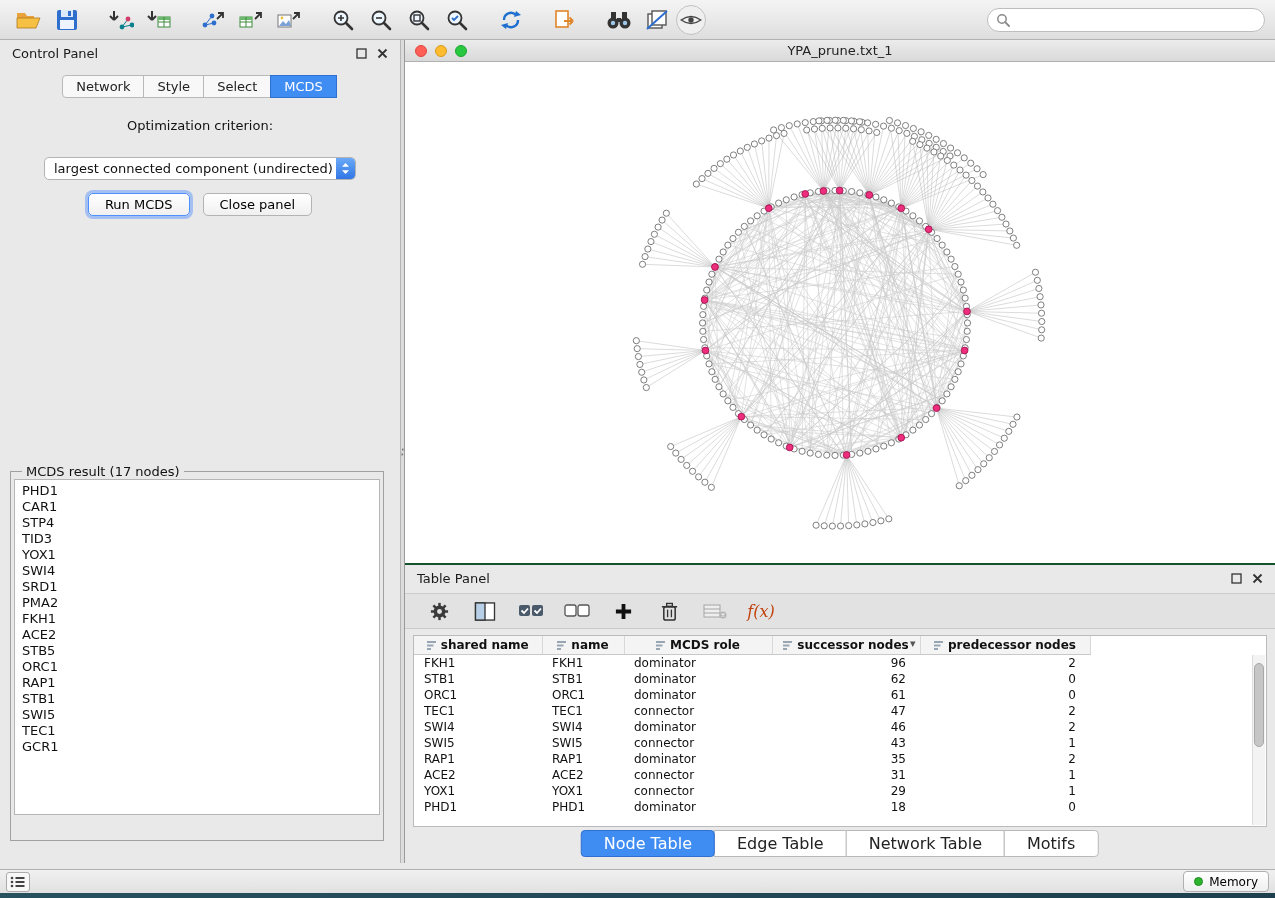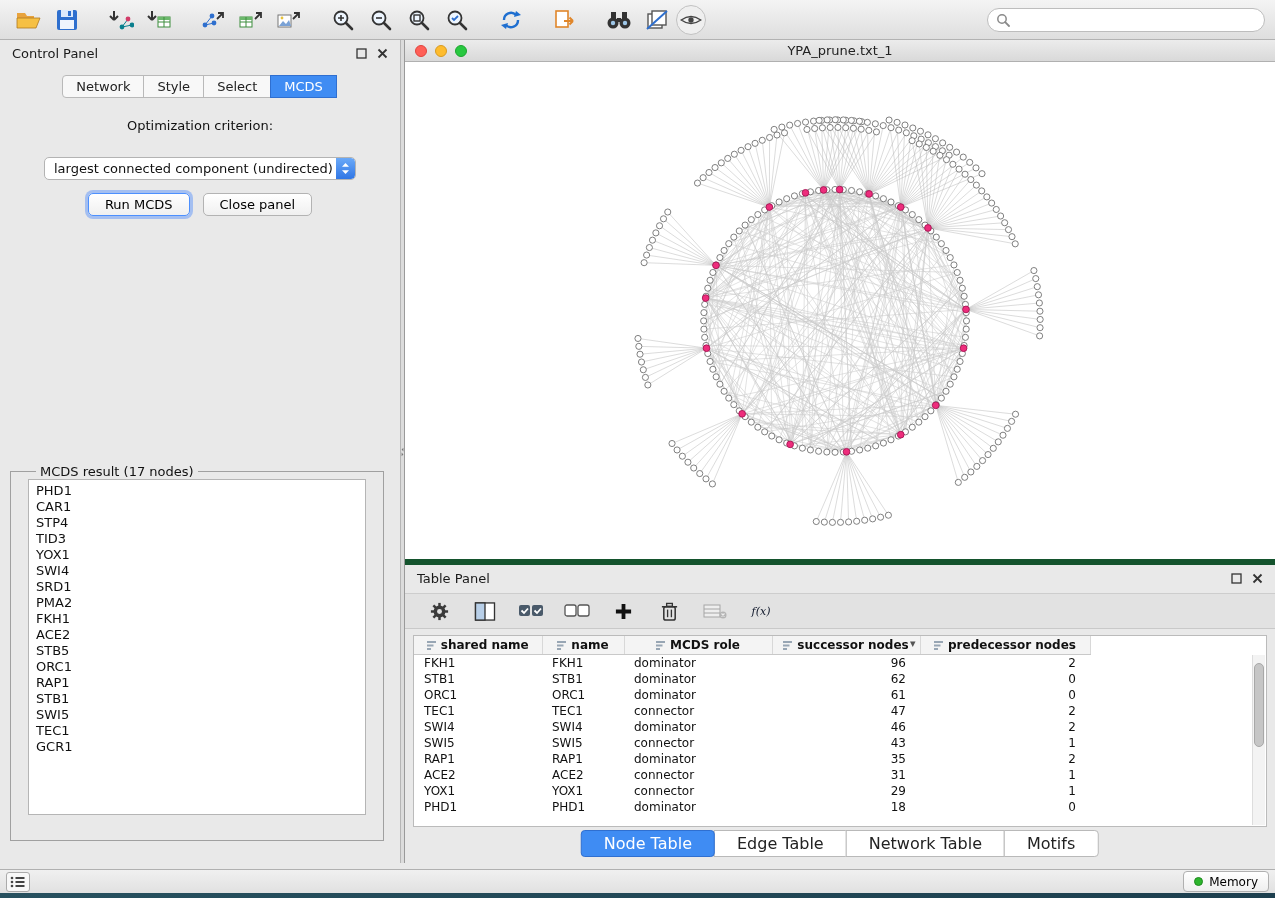--- a/index.html
+++ b/index.html
@@ -32,48 +32,48 @@
   .opt-label{text-align:center;margin-top:20px;font-size:13px}
   .dropdown{position:relative;width:312px;height:23px;margin:24px auto 0;background:#fff;border:1px solid #b3b3b3;
             border-radius:5px;font-size:13px;line-height:21px;padding-left:9px;cursor:default;
             white-space:nowrap;overflow:hidden}
   .dd-btn{position:absolute;right:0;top:0;bottom:0;width:19px;background:linear-gradient(#6aa9f8,#3076e5);
           border-radius:0 4px 4px 0;display:flex;align-items:center;justify-content:center}
   .btn-row{display:flex;justify-content:center;gap:13px;margin-top:13px}
   .btn{height:23px;padding:0 16px;background:linear-gradient(#fff,#f0f0f0);border:1px solid #b3b3b3;
        border-radius:5px;font-size:13px;font-family:inherit;cursor:default}
   .btn.focused{border-color:#4d90fe;box-shadow:0 0 0 3px rgba(80,140,250,.45)}
-  .result-box{position:absolute;left:10px;right:16px;top:424px;bottom:22px;border:1px solid #a0a0a0;padding:0 17px 3px}
+  .result-box{position:absolute;left:10px;right:16px;top:424px;bottom:22px;border:1px solid #a0a0a0;padding:0 3px 3px}
   .result-box legend{margin-left:8px;padding:0 4px;font-size:13px}
   .mcds-list{background:#fff;border:1px solid #b5b5b5;height:calc(100% - 22px);overflow:hidden;padding:3px 0 0 4px}
   .mcds-item{font-size:13px;line-height:16px;padding-left:3px}
 
   
   .splitter{position:absolute;left:400px;width:5px;top:40px;bottom:30px;background:#dcdcdc;
             border-left:1px solid #b5b5b5;border-right:1px solid #9a9a9a;display:flex;align-items:center;justify-content:center}
 
   
   .right-col{position:absolute;left:405px;right:0;top:40px;bottom:30px}
-  .network-view{position:absolute;left:0;right:0;top:0;height:525px;background:#fff;border-bottom:6px solid #14532d}
+  .network-view{position:absolute;left:0;right:0;top:0;height:525px;background:#fff;border-bottom:2px solid #14532d}
   .nv-titlebar{height:22px;background:linear-gradient(#ececec,#d9d9d9);border-bottom:1px solid #b0b0b0;
                position:relative;display:flex;align-items:center;justify-content:center}
   .nv-title{font-size:13px;color:#222}
   .tl{position:absolute;top:5px;width:12px;height:12px;border-radius:50%}
   .tl.red{left:10px;background:#ff5f57;border:1px solid #e0443e}
   .tl.yellow{left:30px;background:#febc2e;border:1px solid #d89b21}
   .tl.green{left:50px;background:#28c840;border:1px solid #1da52f}
   .graph{display:block;width:100%;height:calc(100% - 22px)}
 
   
   .table-panel{position:absolute;left:0;right:0;top:525px;bottom:0;background:#e9e9e9}
   .tp-toolbar{position:absolute;left:0;right:0;top:28px;height:36px;background:#e2e2e2;
               border-top:1px solid #cdcdcd;border-bottom:1px solid #c9c9c9;display:flex;align-items:center;
               gap:14px;padding-left:18px}
   .ttb{width:32px;height:28px;border:none;background:transparent;display:flex;align-items:center;justify-content:center;cursor:default}
-  .fx{font-family:"DejaVu Serif","Liberation Serif",serif;font-style:italic;font-size:11px;color:#0f172a}
+  .fx{font-family:"DejaVu Serif","Liberation Serif",serif;font-style:italic;font-size:16px;color:#c2410c}
   .table-wrap{position:absolute;left:8px;right:8px;top:70px;height:192px;background:#fff;border:1px solid #bbb;overflow:hidden}
   table.nodetab{border-collapse:collapse;table-layout:fixed}
   table.nodetab th{height:18px;background:#f4f4f4;border-right:1px solid #d8d8d8;border-bottom:1px solid #c9c9c9;
       font-weight:bold;font-size:12px;text-align:center;position:relative;padding:0 4px;white-space:nowrap;cursor:default}
   table.nodetab th .sorticon{margin-right:4px;vertical-align:middle}
   table.nodetab th .caret{position:absolute;right:4px;top:1px;color:#555;font-size:11px}
   table.nodetab td{font-size:12px;height:16px;line-height:16px;padding:0 0 0 10px;white-space:nowrap}
   table.nodetab td.num{text-align:right;padding:0 14px 0 0}
   .vscroll{position:absolute;right:1px;top:19px;bottom:1px;width:13px;background:#f3f3f3;border-left:1px solid #ddd}
   .vthumb{position:absolute;left:1px;right:1px;top:8px;height:84px;background:#c6c6c6;border:1px solid #a8a8a8;border-radius:6px}

